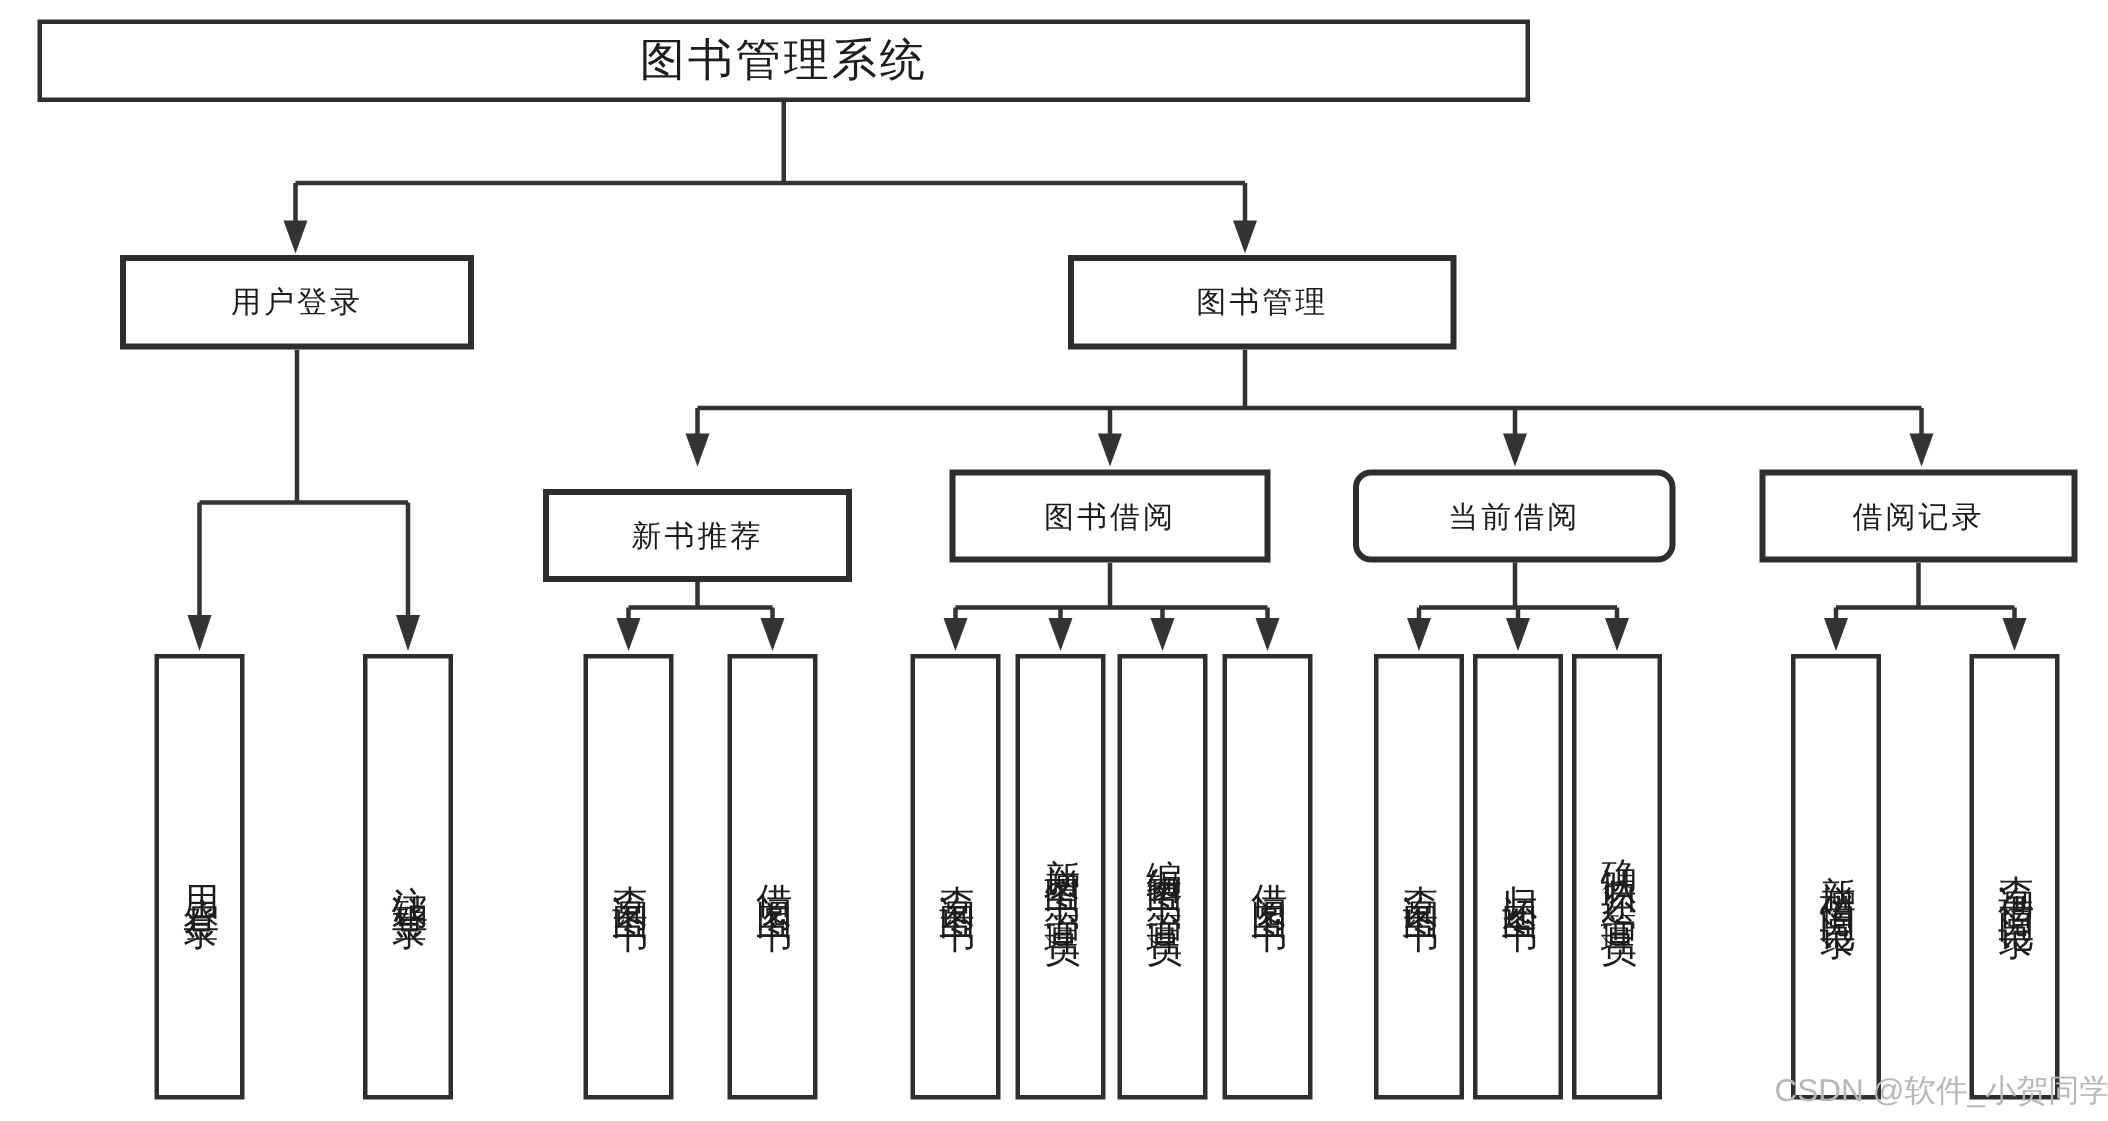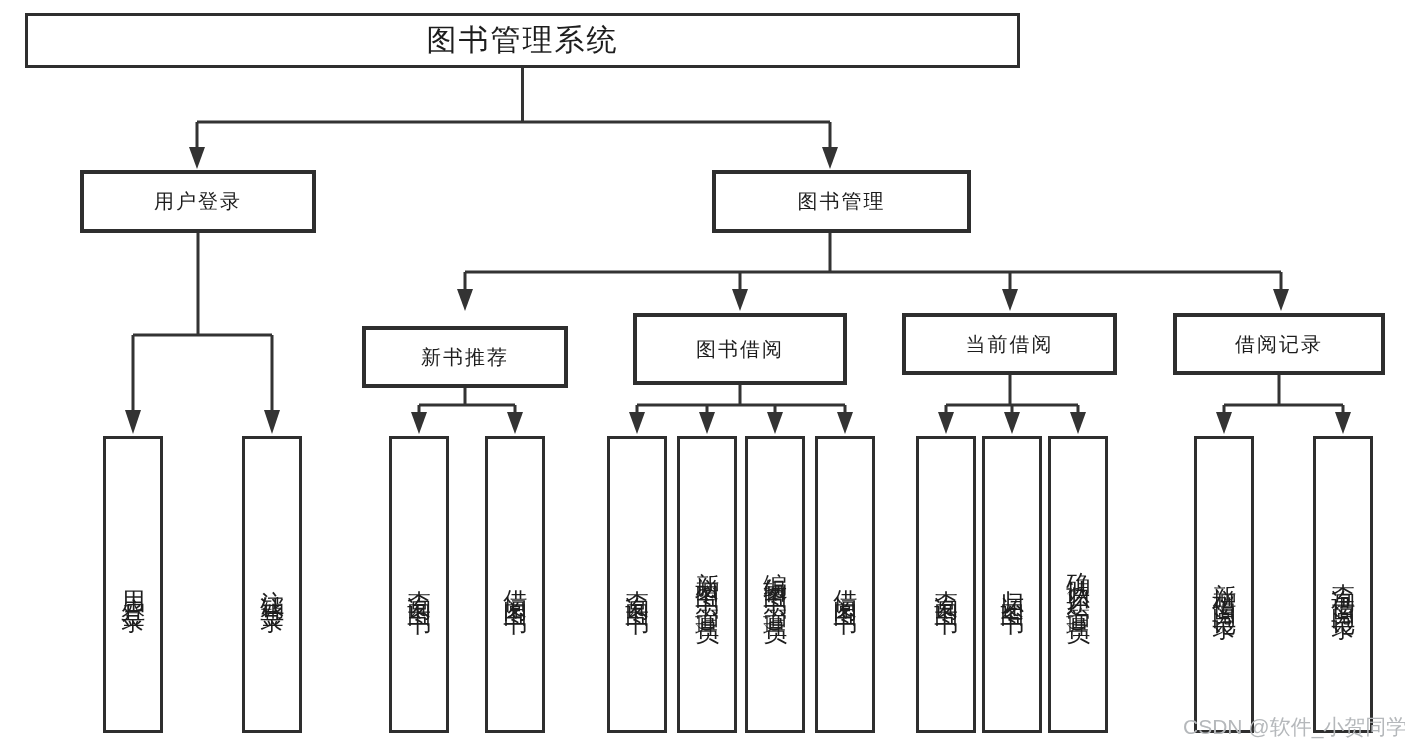--- a/index.html
+++ b/index.html
@@ -105,24 +105,24 @@
   <div class="box lvl2" style="left:80px; top:170px; width:236px; height:63px;">
     <span>用户登录</span>
   </div>
   <div class="box lvl2" style="left:712px; top:170px; width:259px; height:63px;">
     <span>图书管理</span>
   </div>
 
   <div class="box lvl3 lvl2" style="left:362px; top:326px; width:206px; height:62px;">
     <span>新书推荐</span>
   </div>
-  <div class="box lvl3 lvl2" style="left:633px; top:313px; width:214px; height:72px;">
+  <div class="box lvl3 lvl2" style="left:633px; top:313px; width:214px; height:62px;">
     <span>图书借阅</span>
   </div>
-  <div class="box lvl3 lvl2" style="left:902px; top:313px; width:215px; height:62px;">
+  <div class="box lvl3 lvl2" style="left:902px; top:313px; width:215px; height:62px;border-radius:12px;">
     <span>当前借阅</span>
   </div>
   <div class="box lvl3 lvl2" style="left:1173px; top:313px; width:212px; height:62px;justify-content:center;">
     <span>借阅记录</span>
   </div>
 
   <div class="box leaf" style="left:103px; top:436px; width:60px; height:297px;">
     <span>用户登录</span>
   </div>
   <div class="box leaf" style="left:242px; top:436px; width:60px; height:297px;">

